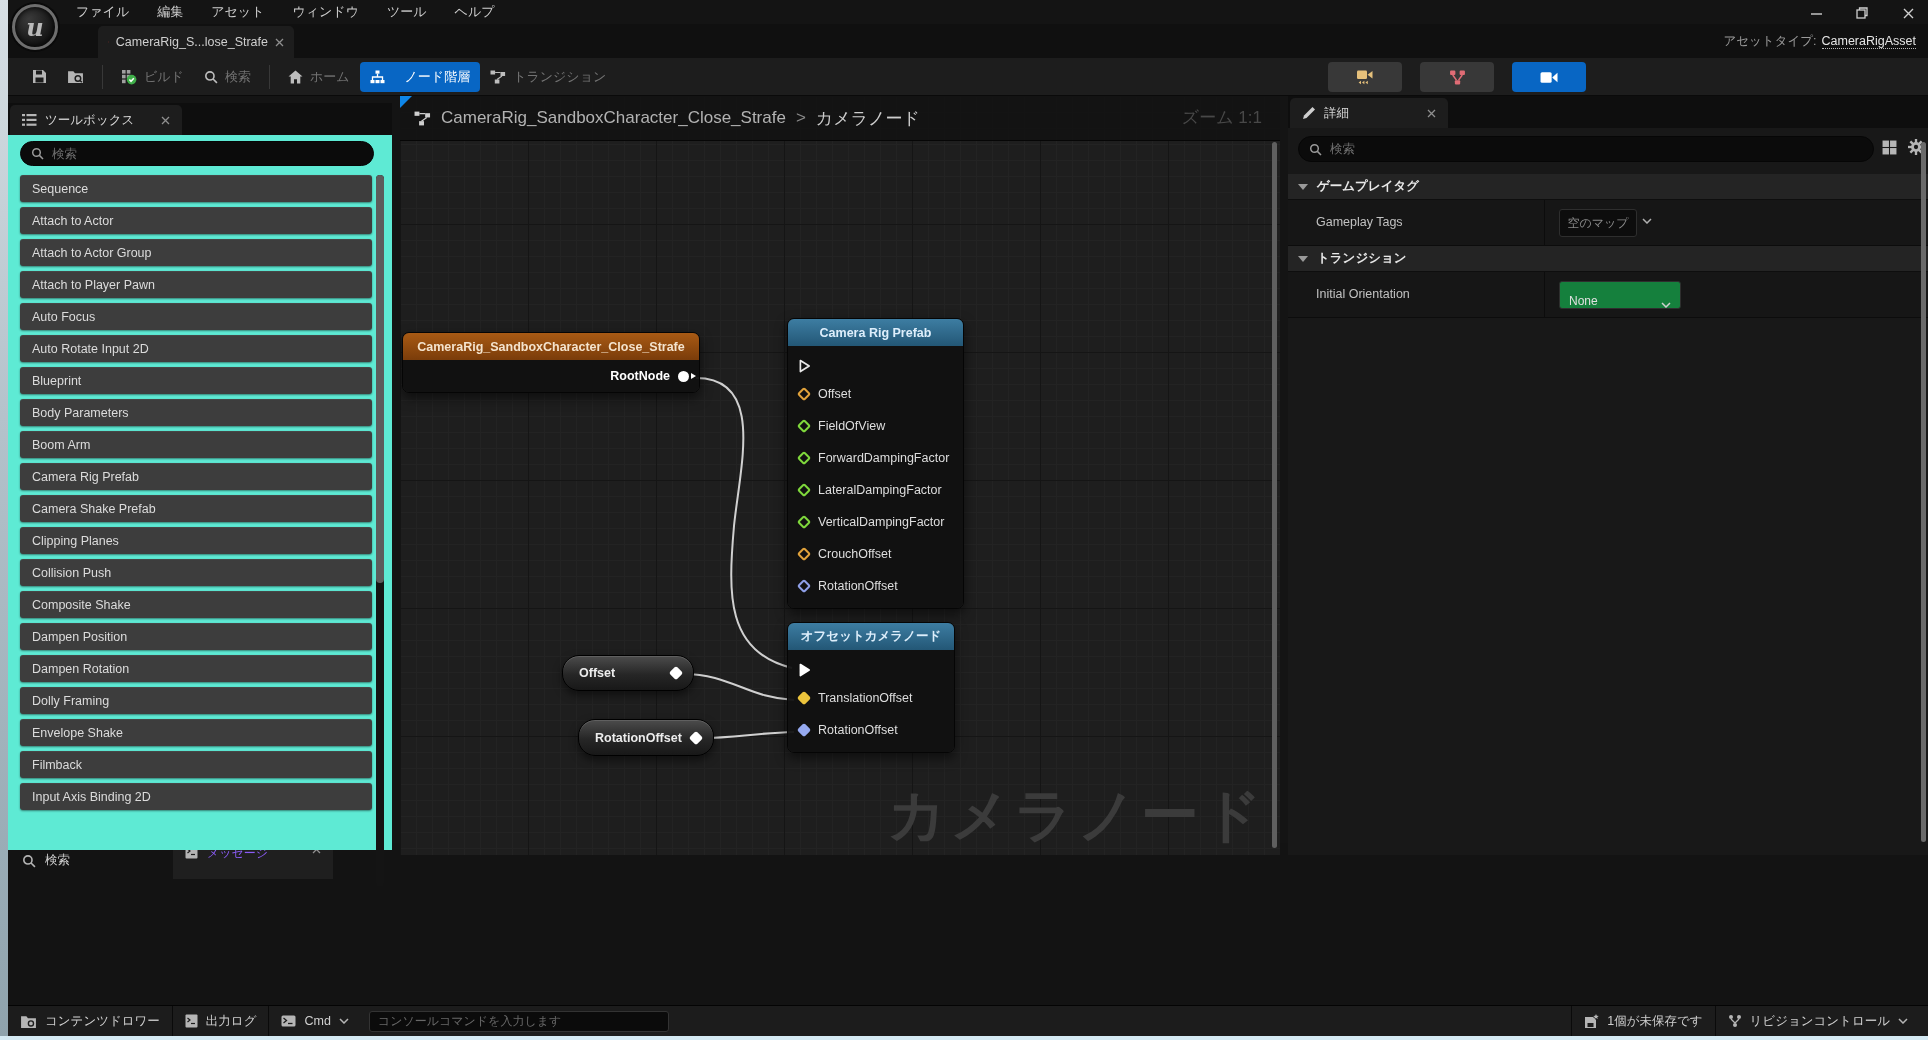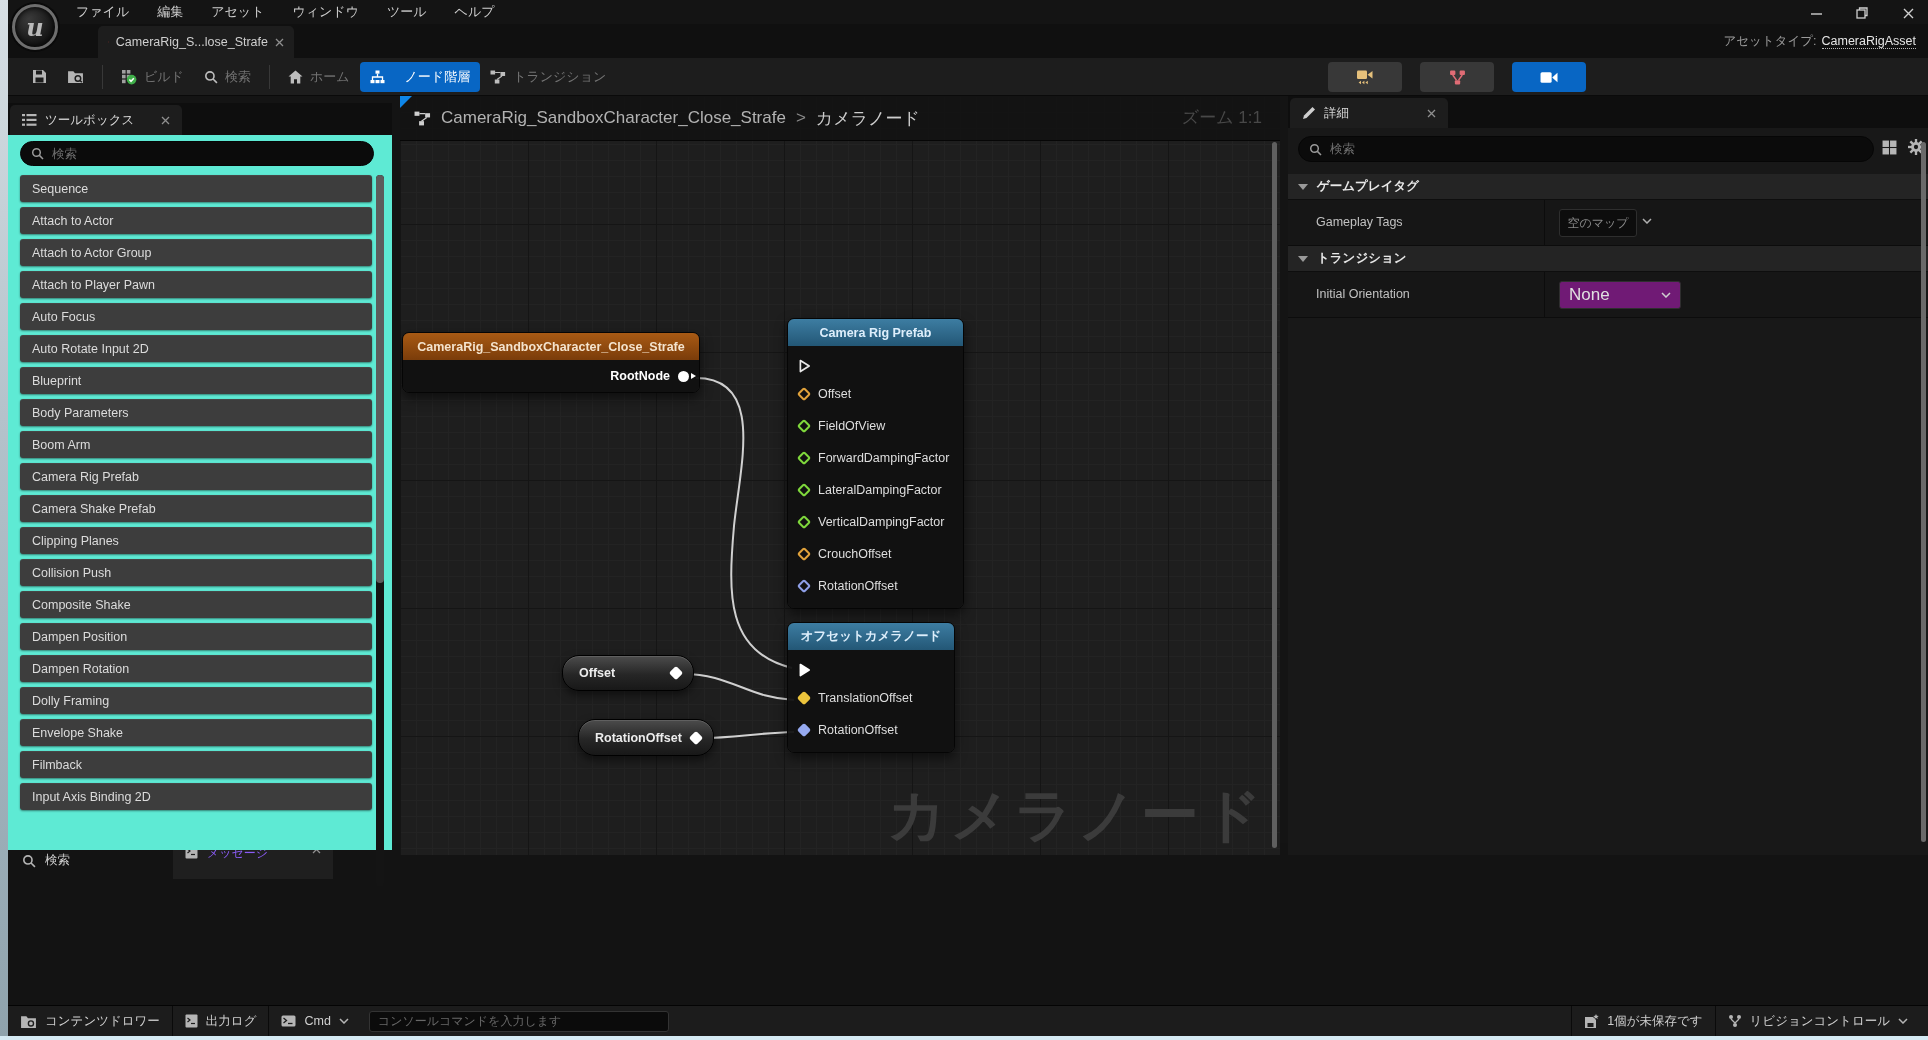--- a/index.html
+++ b/index.html
@@ -116,22 +116,22 @@
     display:flex; align-items:center; gap:9px; padding-left:10px; }
   .drow-head .tri { width:0; height:0; border-left:5px solid transparent; border-right:5px solid transparent;
     border-top:6px solid #9a9a9a; }
   .drow-head .t { color:#e8e8e8; font-size:12.5px; font-weight:bold; }
   .drow { position:absolute; left:0; width:100%; height:46px; background:#161616; border-bottom:1px solid #0c0c0c; }
   .drow .lab { position:absolute; left:28px; top:15px; color:#c2c2c2; font-size:12.5px; }
   .drow .colsep { position:absolute; left:256px; top:0; width:1px; height:100%; background:#0c0c0c; }
   .tagbtn { position:absolute; left:271px; top:9px; width:78px; height:28px; background:#0d0d0d; border:1px solid #2e2e2e;
     border-radius:3px; color:#8a8a8a; font-size:12px; display:flex; align-items:center; justify-content:center; }
   .tagchev { position:absolute; left:354px; top:18px; color:#b0b0b0; }
-  .ddown { position:absolute; left:271px; top:9px; width:122px; height:28px; background:#701a75; border:1px solid #2e2e2e;
-    border-radius:3px; color:#e0e0e0; font-size:17px; display:flex; align-items:center; justify-content:space-between;
+  .ddown { position:absolute; left:271px; top:9px; width:122px; height:28px; background:#15803d; border:1px solid #2e2e2e;
+    border-radius:3px; color:#e0e0e0; font-size:12px; display:flex; align-items:flex-end; justify-content:space-between;
     padding:0 9px; }
   .details-scroll { position:absolute; right:2px; top:46px; width:5px; height:760px; background:#6a6a6a; border-radius:3px; z-index:7; }
 
   
   .bottom-panel { left:0; top:843px; width:1920px; height:162px; background:#131313; z-index:1; }
   .bp-search { position:absolute; left:14px; top:9px; display:flex; align-items:center; gap:9px; color:#cfcfcf; font-size:12.5px; }
   .bp-tab { position:absolute; left:165px; top:2px; width:160px; height:34px; background:#1f1f1f; border-radius:5px 5px 0 0;
     display:flex; align-items:flex-start; gap:9px; padding:0 12px; color:#8b5cf6; font-size:12px; }
   .bp-tab .closex { margin-left:auto; }
 

